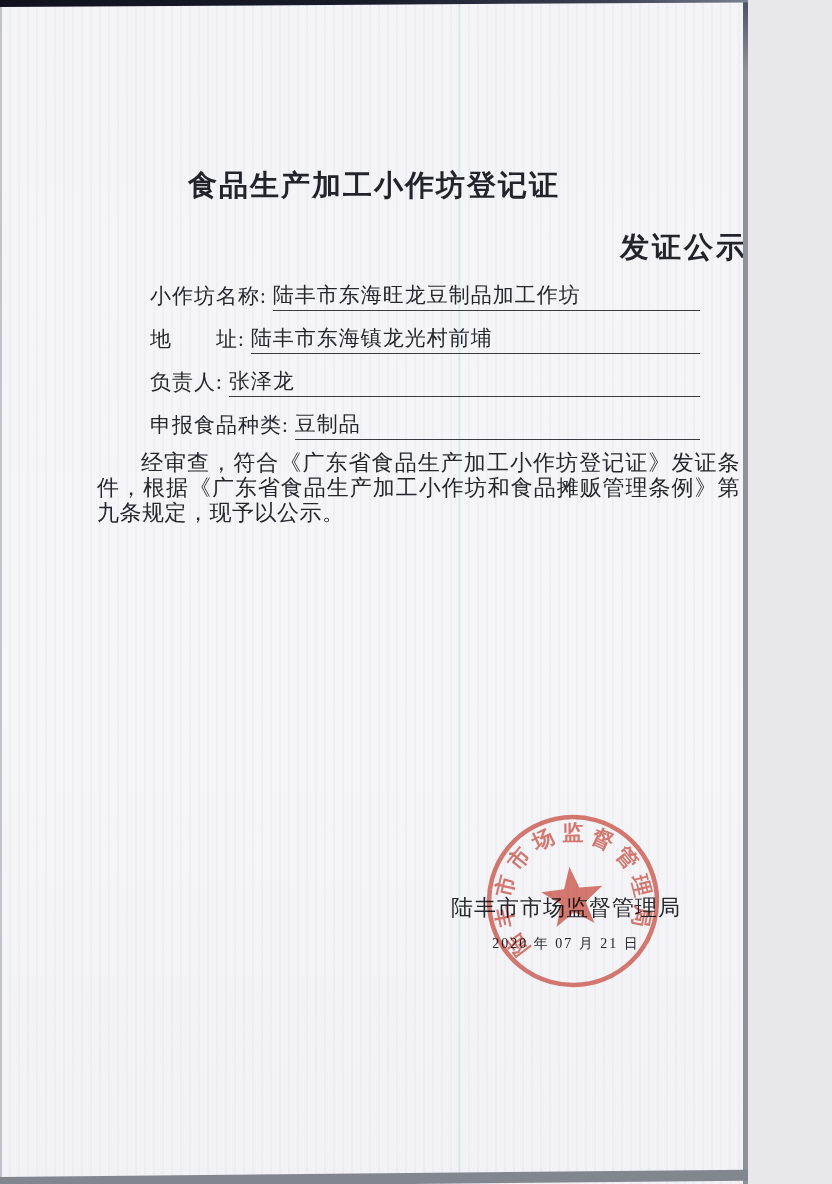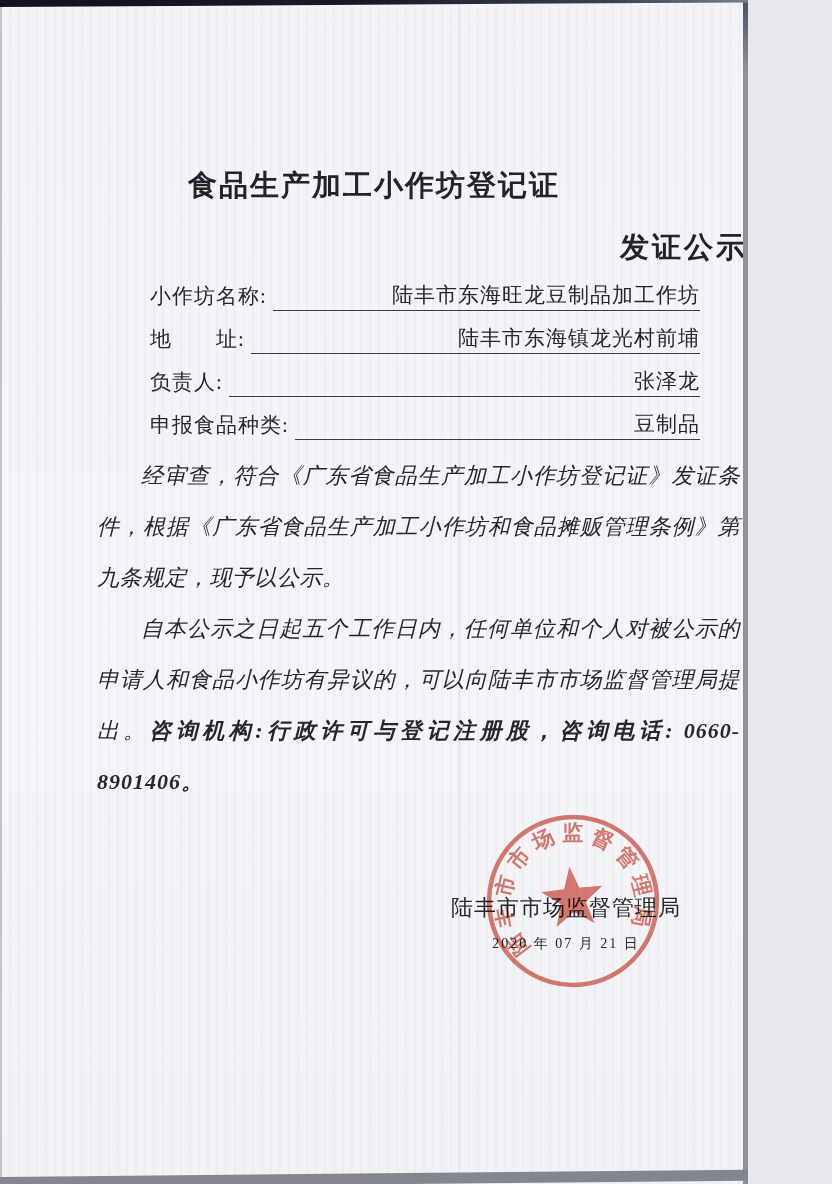--- a/index.html
+++ b/index.html
@@ -25,24 +25,24 @@
 
   .title { position:absolute; top:166px; left:0; width:100%; text-align:center;
     font-size:29px; font-weight:bold; letter-spacing:2px; color:#23232b; }
   .subtitle { position:absolute; top:228px; left:0; width:100%; text-align:right;
     font-size:29px; font-weight:bold; letter-spacing:3px; color:#23232b; }
 
   .fields { position:absolute; left:150px; top:268px; width:550px; }
   .field-row { display:flex; align-items:flex-end; height:43px; }
   .field-label { font-size:21px; white-space:pre; padding-bottom:1px; letter-spacing:1px; }
   .field-line { flex:1; margin-left:6px; border-bottom:1.7px solid #3a3a42;
-    text-align:right; font-size:21px; padding-bottom:1px; letter-spacing:1px; }
+    text-align:left; font-size:21px; padding-bottom:1px; letter-spacing:1px; }
 
   .body-text { position:absolute; left:97px; top:450px; width:643px;
-    font-size:22px; line-height:51px; text-align:justify; color:#26262e;font-style:italic; }
+    font-size:22px; line-height:25px; text-align:justify; color:#26262e; }
   .body-text p { text-indent:2em; margin:0; letter-spacing:0.5px; }
   .bold-part { font-weight:700; letter-spacing:1px; }
 
   .signature { position:absolute; left:432px; top:893px; width:268px; text-align:center;
     font-size:22px; letter-spacing:1px; color:#26262e; }
   .sign-date { position:absolute; left:432px; top:935px; width:268px; text-align:center;
     font-size:14px; letter-spacing:2px; color:#26262e; }
 
   .seal { position:absolute; left:484px; top:812px; width:178px; height:178px;
     opacity:0.78; mix-blend-mode:multiply; transform:rotate(-6deg); }
@@ -72,21 +72,20 @@
       <span class="field-line">张泽龙</span>
     </div>
     <div class="field-row">
       <span class="field-label">申报食品种类:</span>
       <span class="field-line">豆制品</span>
     </div>
   </div>
 
   <div class="body-text">
     <p>经审查，符合《广东省食品生产加工小作坊登记证》发证条件，根据《广东省食品生产加工小作坊和食品摊贩管理条例》第九条规定，现予以公示。</p>
-    <p><span>自本公示之日起五个工作日内，任何单位和个人对被公示的申请人和食品小作坊有异议的，可以向陆丰市市场监督管理局提出。</span><span class="bold-part">咨询机构:行政许可与登记注册股，咨询电话: 0660-8901406。</span></p>
   </div>
 
   <div class="signature">陆丰市市场监督管理局</div>
   <div class="sign-date">2020 年 07 月 21 日</div>
 
   <svg class="seal" viewBox="0 0 176 176">
     <circle cx="88" cy="88" r="83" fill="none" stroke="#d4584a" stroke-width="4.5"></circle>
     <polygon fill="#d4584a" points="88,54 95.6,75.5 118.4,76.1 100.4,90 106.8,111.9 88,99 69.2,111.9 75.6,90 57.6,76.1 80.4,75.5"></polygon>
     <defs>
       <path id="sealArc" d="M 42.5,131.5 A 62,62 0 1 1 133.5,131.5" fill="none"></path>

